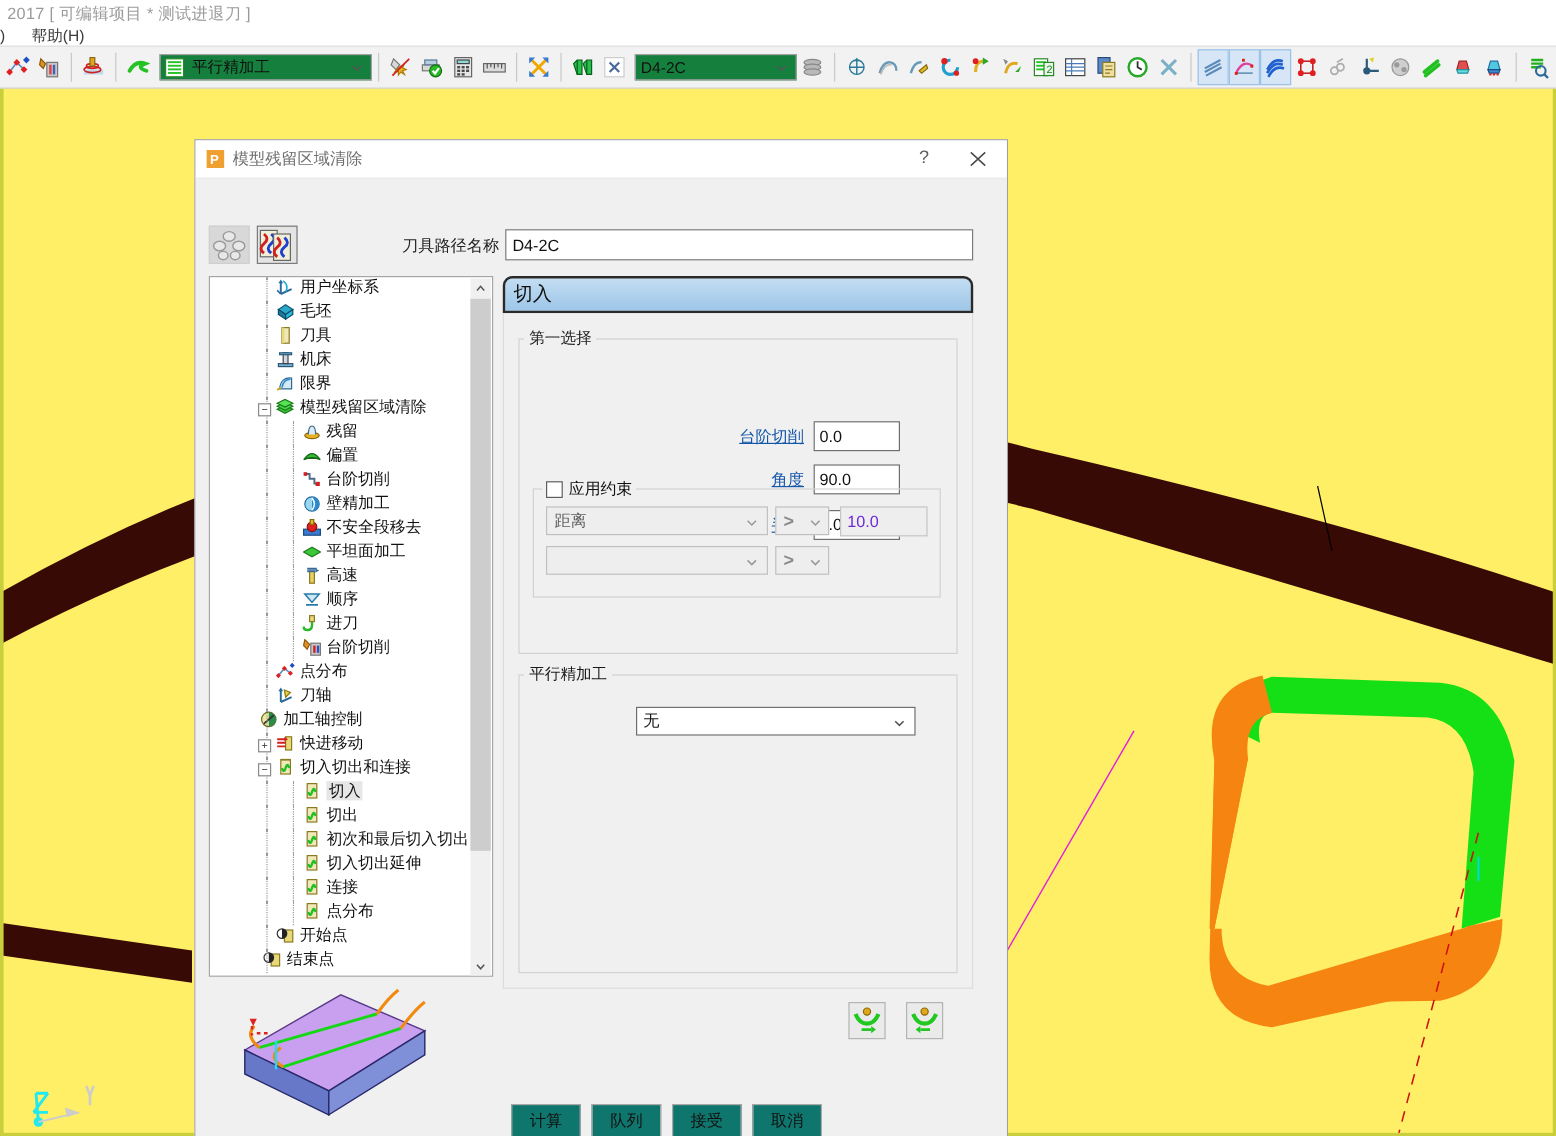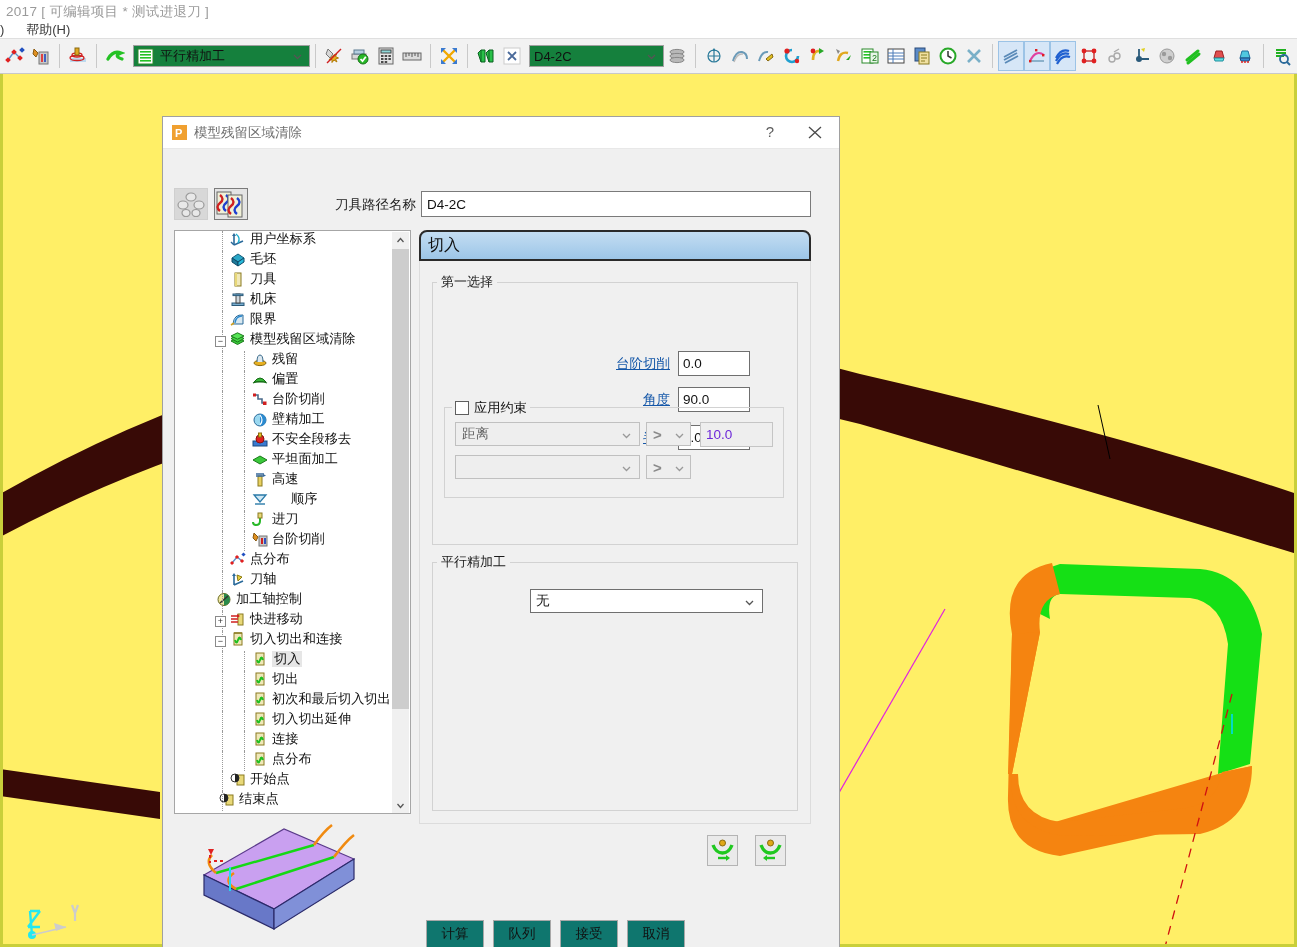--- a/index.html
+++ b/index.html
@@ -665,21 +665,21 @@
             <span class="dots" style="left: 29px; top: 0px; height: 20px;"></span>
             <span class="t-ico">
               <svg width="16" height="15" viewBox="0 0 16 15">
                 <rect x="6" y="4" width="4" height="10" fill="#e8d060" stroke="#8a7a20"></rect>
                 <path d="M4 2 L12 2 M4 4 L11 4" stroke="#3a6a9a" stroke-width="1.6"></path>
                 <path d="M11 2 l3 1.5 l-3 1.5" fill="#3a6a9a"></path>
               </svg>
             </span>
             <span class="t-lbl">高速</span>
           </div>
-          <div class="tnode" style="padding-left: 36px; gap: 19px;">
+          <div class="tnode" style="padding-left: 36px;">
             <span class="dots" style="left: 7px; top: 0px; height: 20px;"></span>
             <span class="dots" style="left: 29px; top: 0px; height: 20px;"></span>
             <span class="t-ico">
               <svg width="16" height="15" viewBox="0 0 16 15">
                 <path d="M2 3 L14 3 L8 10 Z" fill="#cfe8f5" stroke="#2a7aa8" stroke-width="1.3"></path>
                 <path d="M3 12 L13 12" stroke="#2a7aa8" stroke-width="1.4"></path>
               </svg>
             </span>
             <span class="t-lbl">顺序</span>
           </div>

